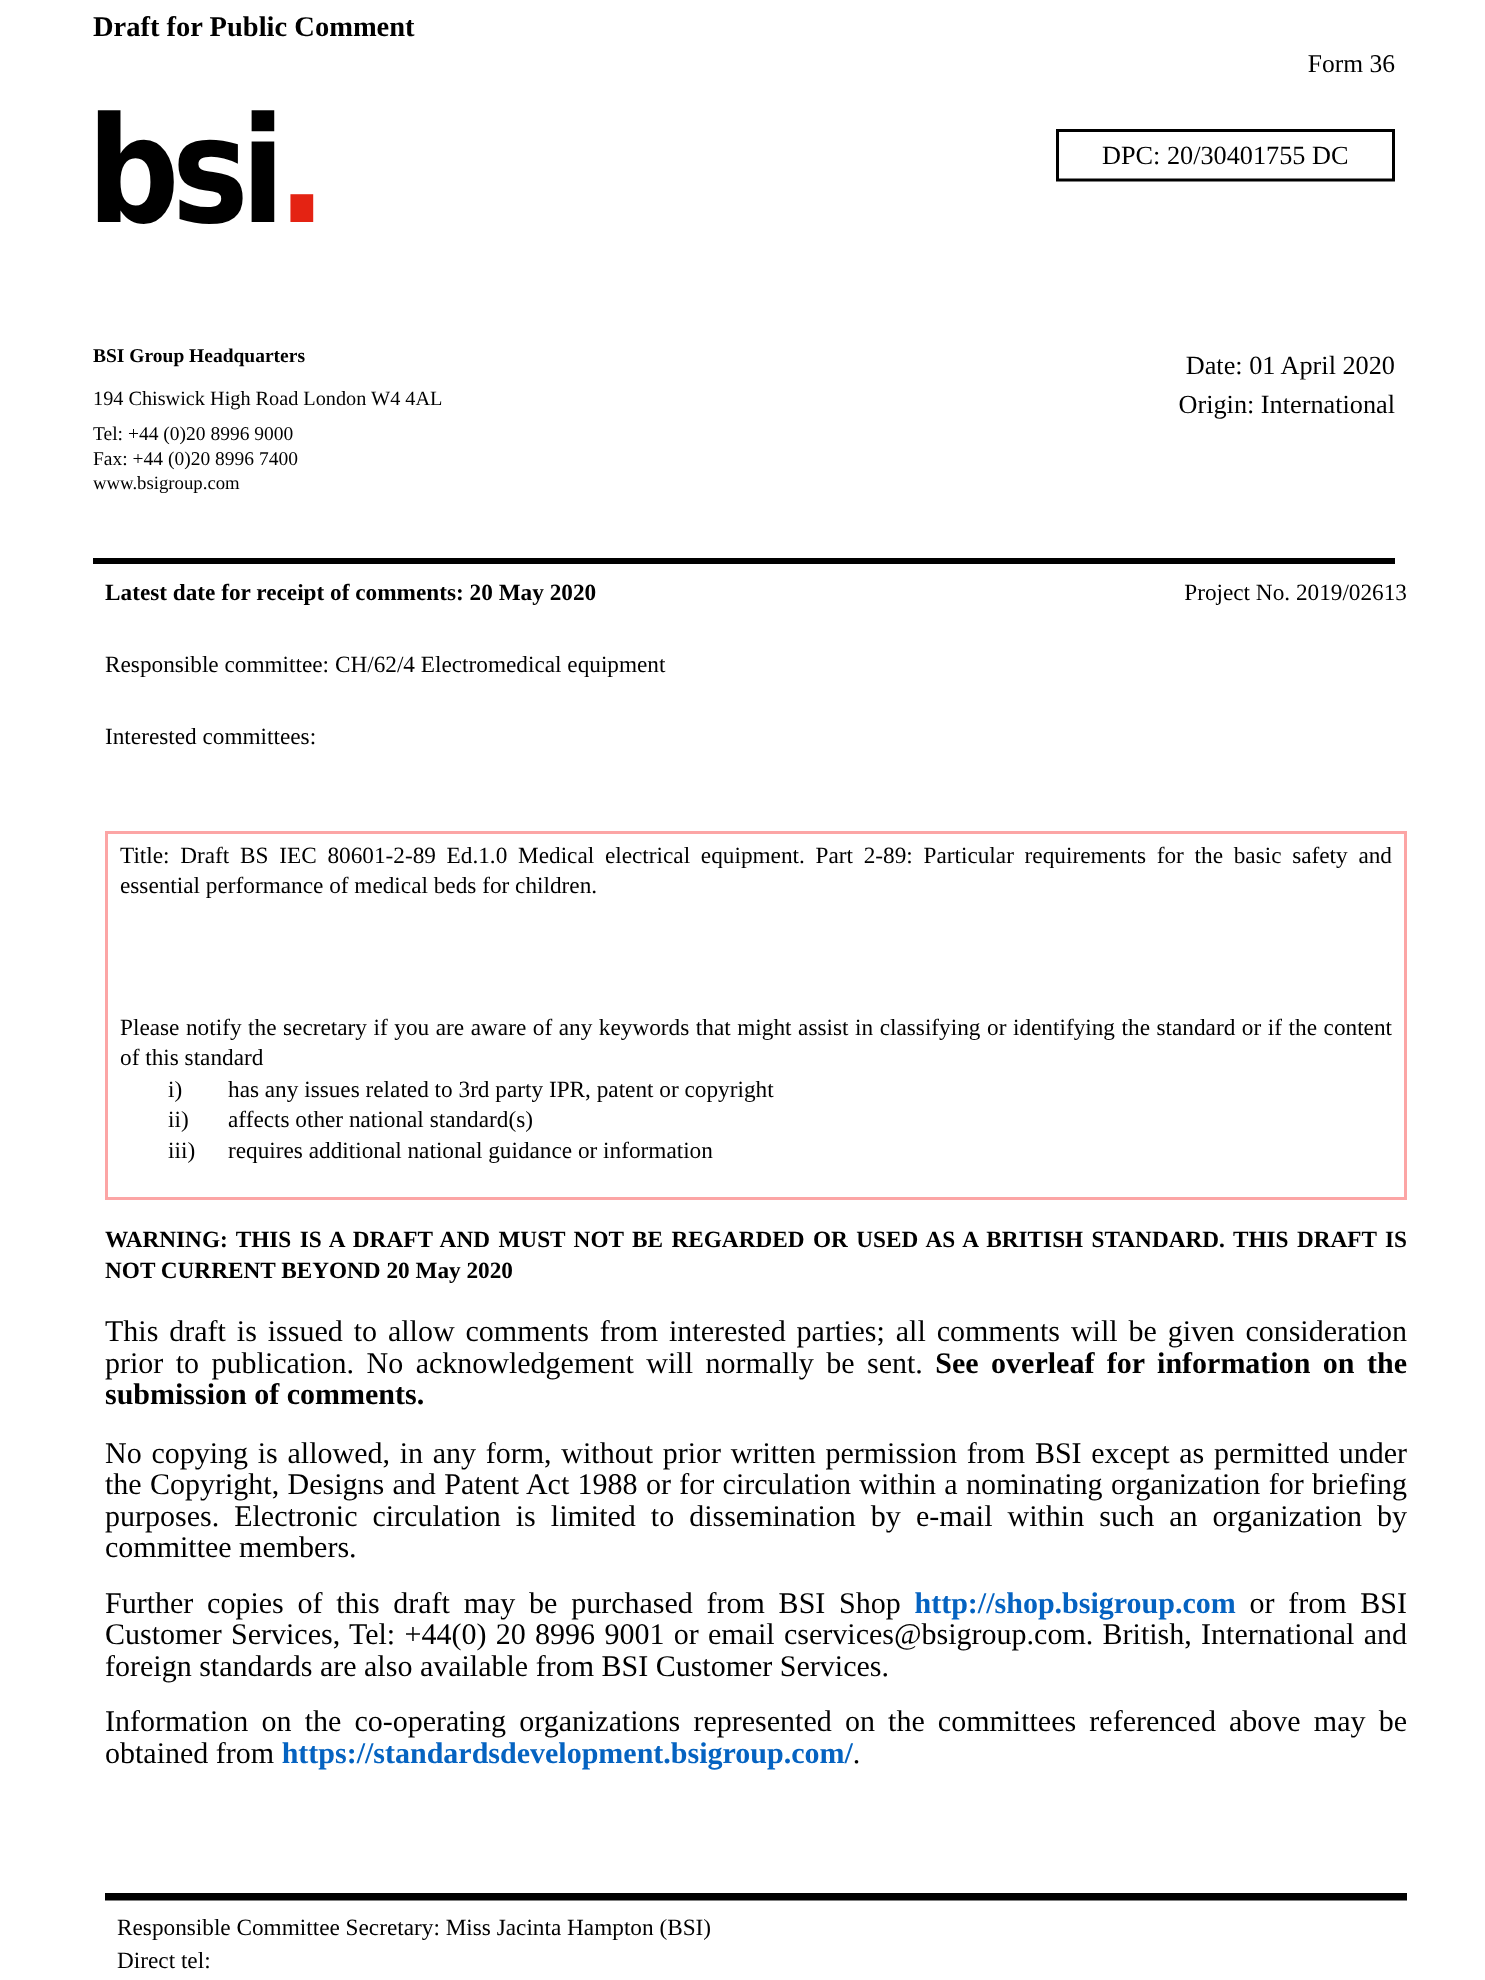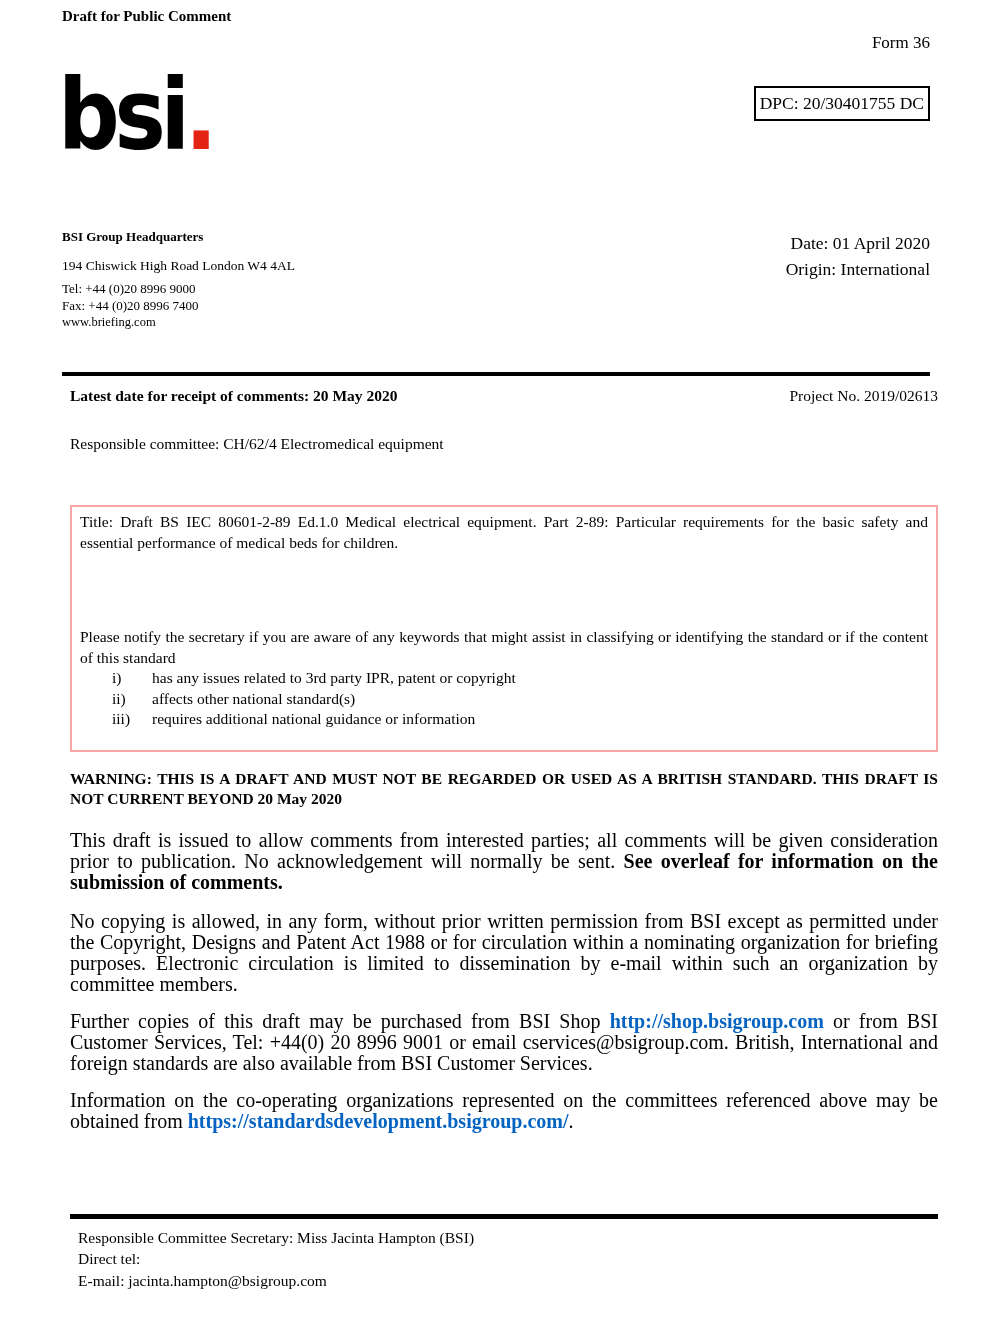--- a/index.html
+++ b/index.html
@@ -7,26 +7,26 @@
   body {
     width:990px; height:1320px;
     font-family:"Liberation Serif", serif;
     color:#000;
     overflow:hidden;
   }
   .page { position:relative; width:990px; height:1320px; background:#fff; }
   .abs { position:absolute; }
 
   
-  .draft-label { left:62px; top:8px; font-weight:bold; font-size:15px;text-align:right; }
+  .draft-label { left:62px; top:8px; font-weight:bold; font-size:19px;text-align:right; }
   .form-label  { right:60px; top:33px; font-size:17px; }
   .dpc-box {
     right:60px; top:86px;
     border:2px solid #000;
-    padding:5px 4px;
+    padding:5px 29px;
     font-size:17.5px;
     white-space:nowrap;
     font-family:Liberation Serif, serif;
   }
   .logo {
     left:58px; top:62px;
     font-family:"DejaVu Sans", sans-serif;
     font-weight:bold;
     font-size:98px;
     letter-spacing:-6px;
@@ -83,38 +83,39 @@
   <div class="abs form-label">Form 36</div>
   <div class="abs dpc-box">DPC: 20/30401755 DC</div>
 
   <div class="abs logo"><span>bsi</span><span class="dot">.</span></div>
 
   <div class="abs address">
     <div class="addr-hq">BSI Group Headquarters</div>
     <div class="addr-street">194 Chiswick High Road London W4 4AL</div>
     <div>Tel: +44 (0)20 8996 9000</div>
     <div>Fax: +44 (0)20 8996 7400</div>
-    <div class="addr-web">www.briefing.com</div>
+    <div class="addr-web">www.bsigroup.com</div>
   </div>
 
   <div class="abs meta">
     <div>Date: 01 April 2020</div>
     <div>Origin: International</div>
   </div>
 
   <div class="abs rule1"></div>
 
   <div class="abs flow">
 
     <div class="row-between">
       <div class="fs bold">Latest date for receipt of comments: 20 May 2020</div>
       <div class="fs">Project No. 2019/02613</div>
     </div>
 
     <div class="fs committee">Responsible committee: CH/62/4 Electromedical equipment</div>
+    <div class="fs interested">Interested committees:</div>
 
     <div class="title-box">
       <div class="box-title">Title: Draft BS IEC 80601-2-89 Ed.1.0 Medical electrical equipment. Part 2-89: Particular requirements for the basic safety and essential performance of medical beds for children.</div>
       <div class="box-notify">Please notify the secretary if you are aware of any keywords that might assist in classifying or identifying the standard or if the content of this standard</div>
       <div class="box-list">
         <div class="box-item">
             <span class="num">i)</span>
             <span>has any issues related to 3rd party IPR, patent or copyright</span>
           </div>
         <div class="box-item">

